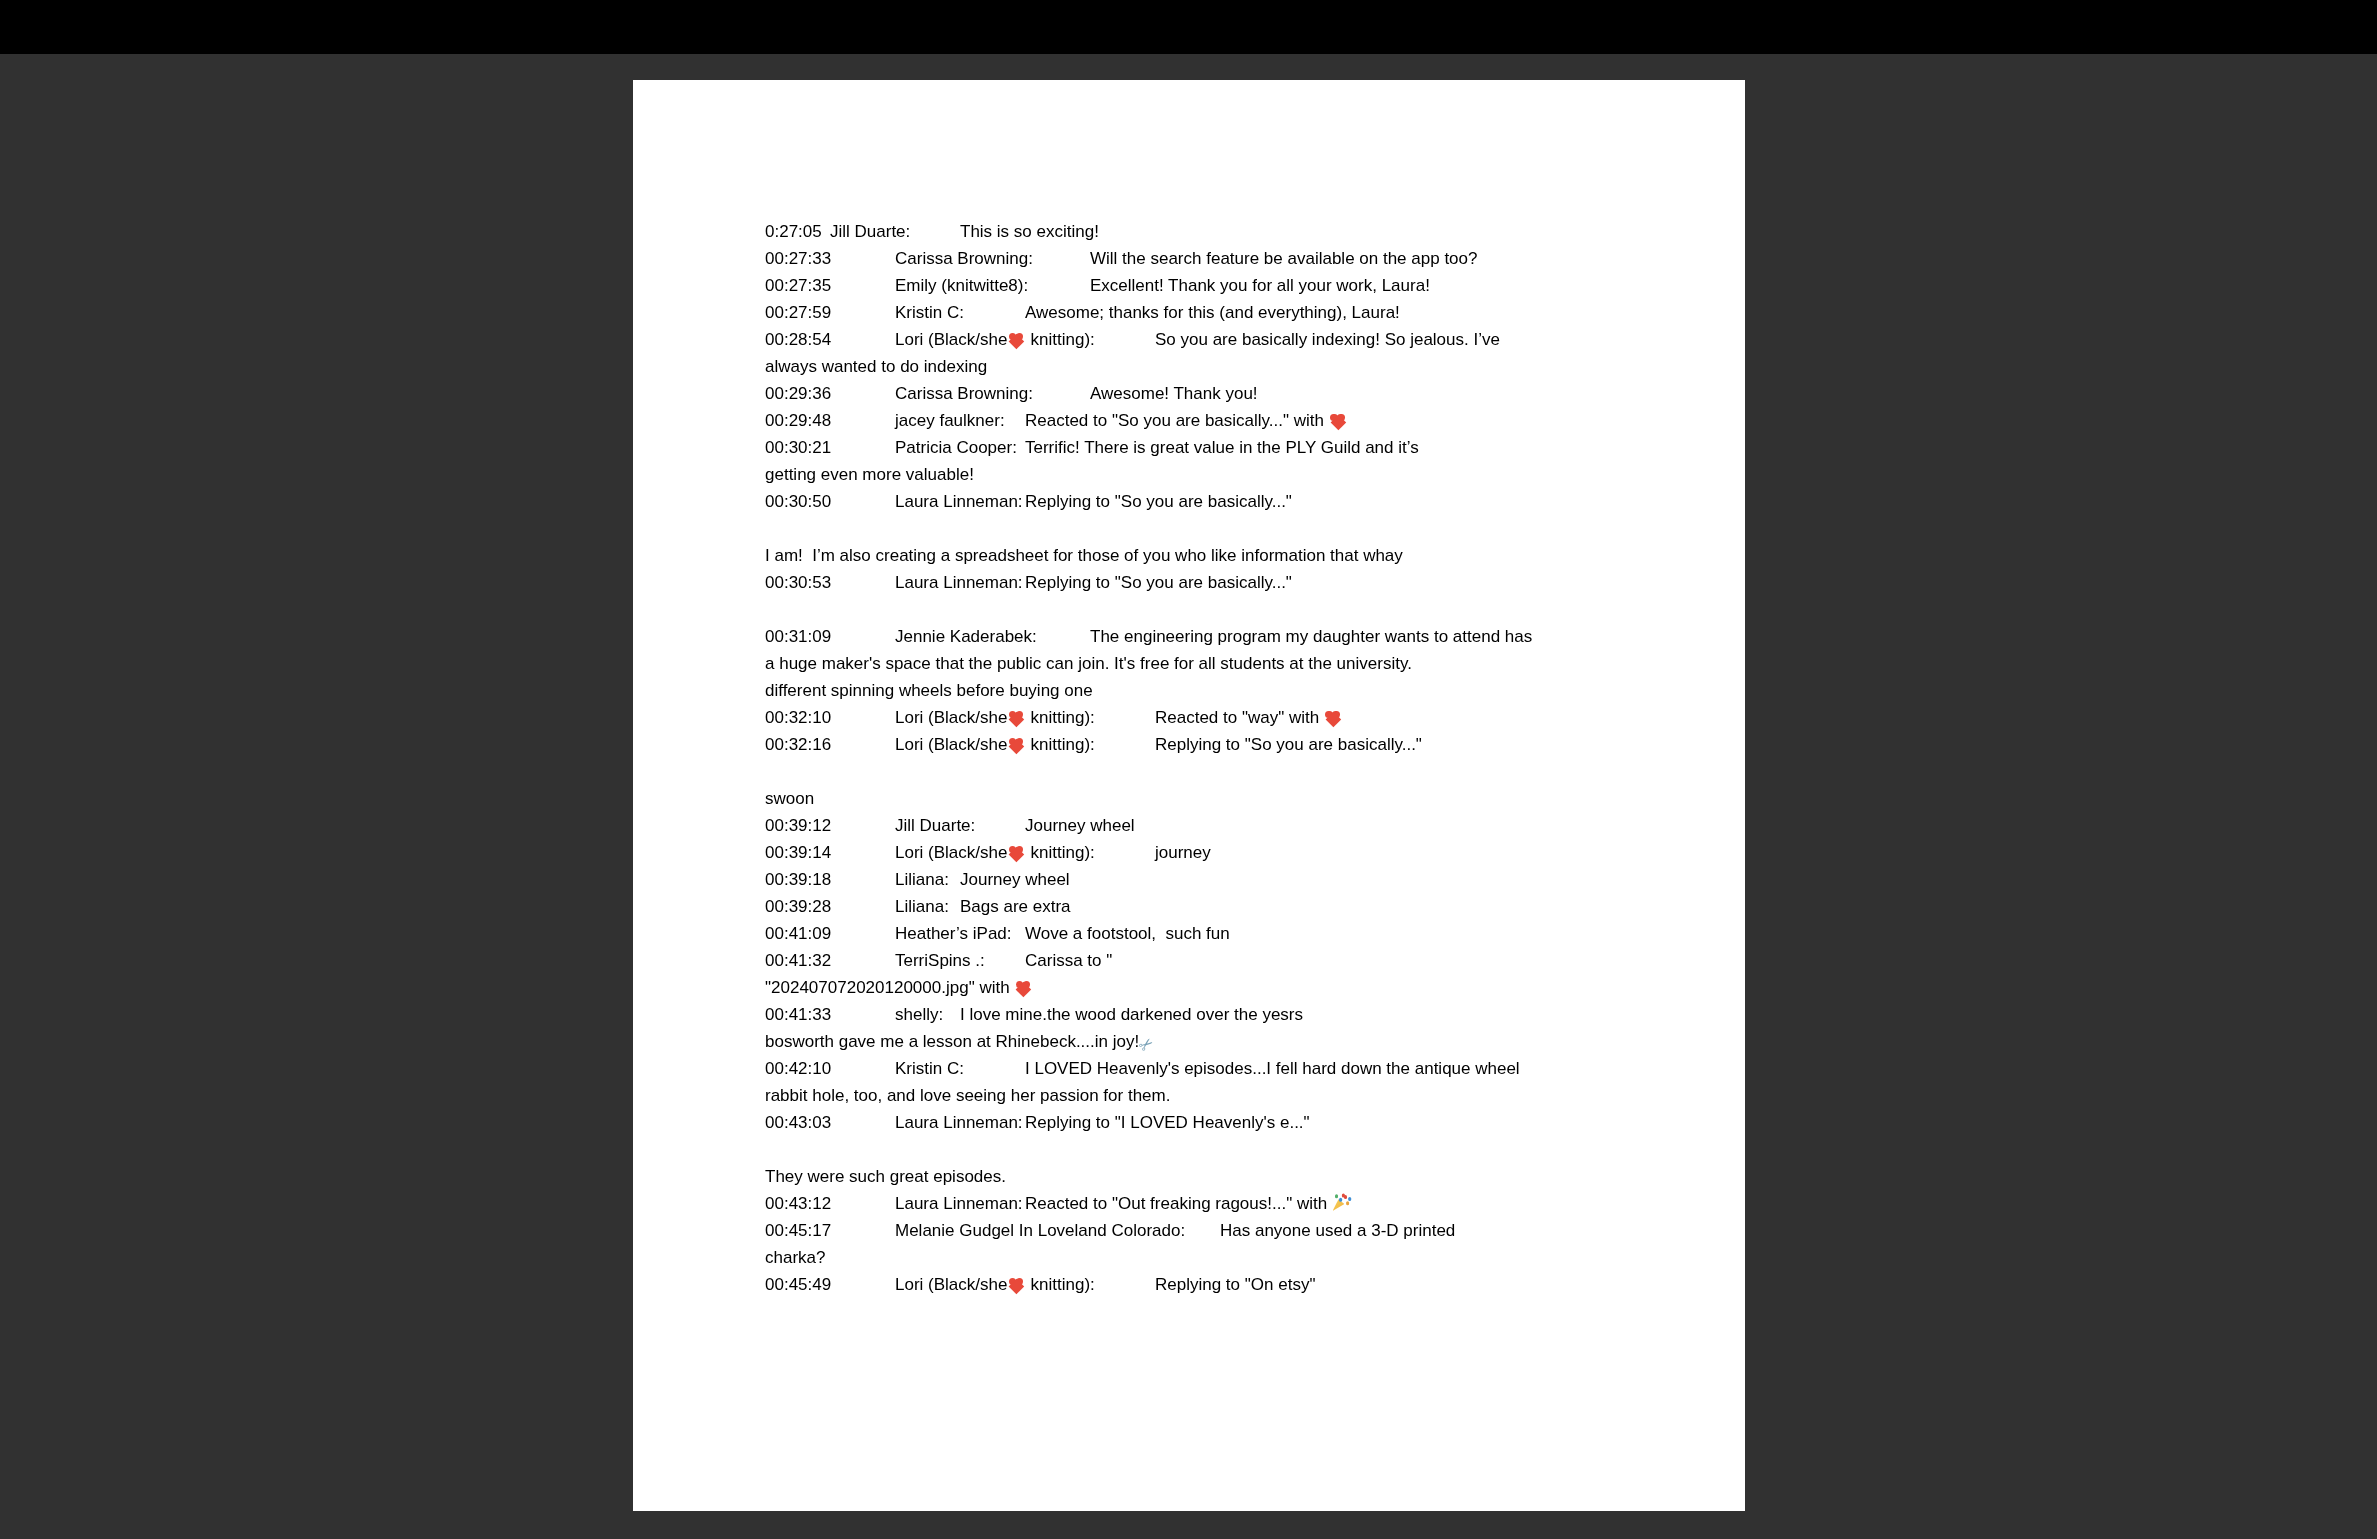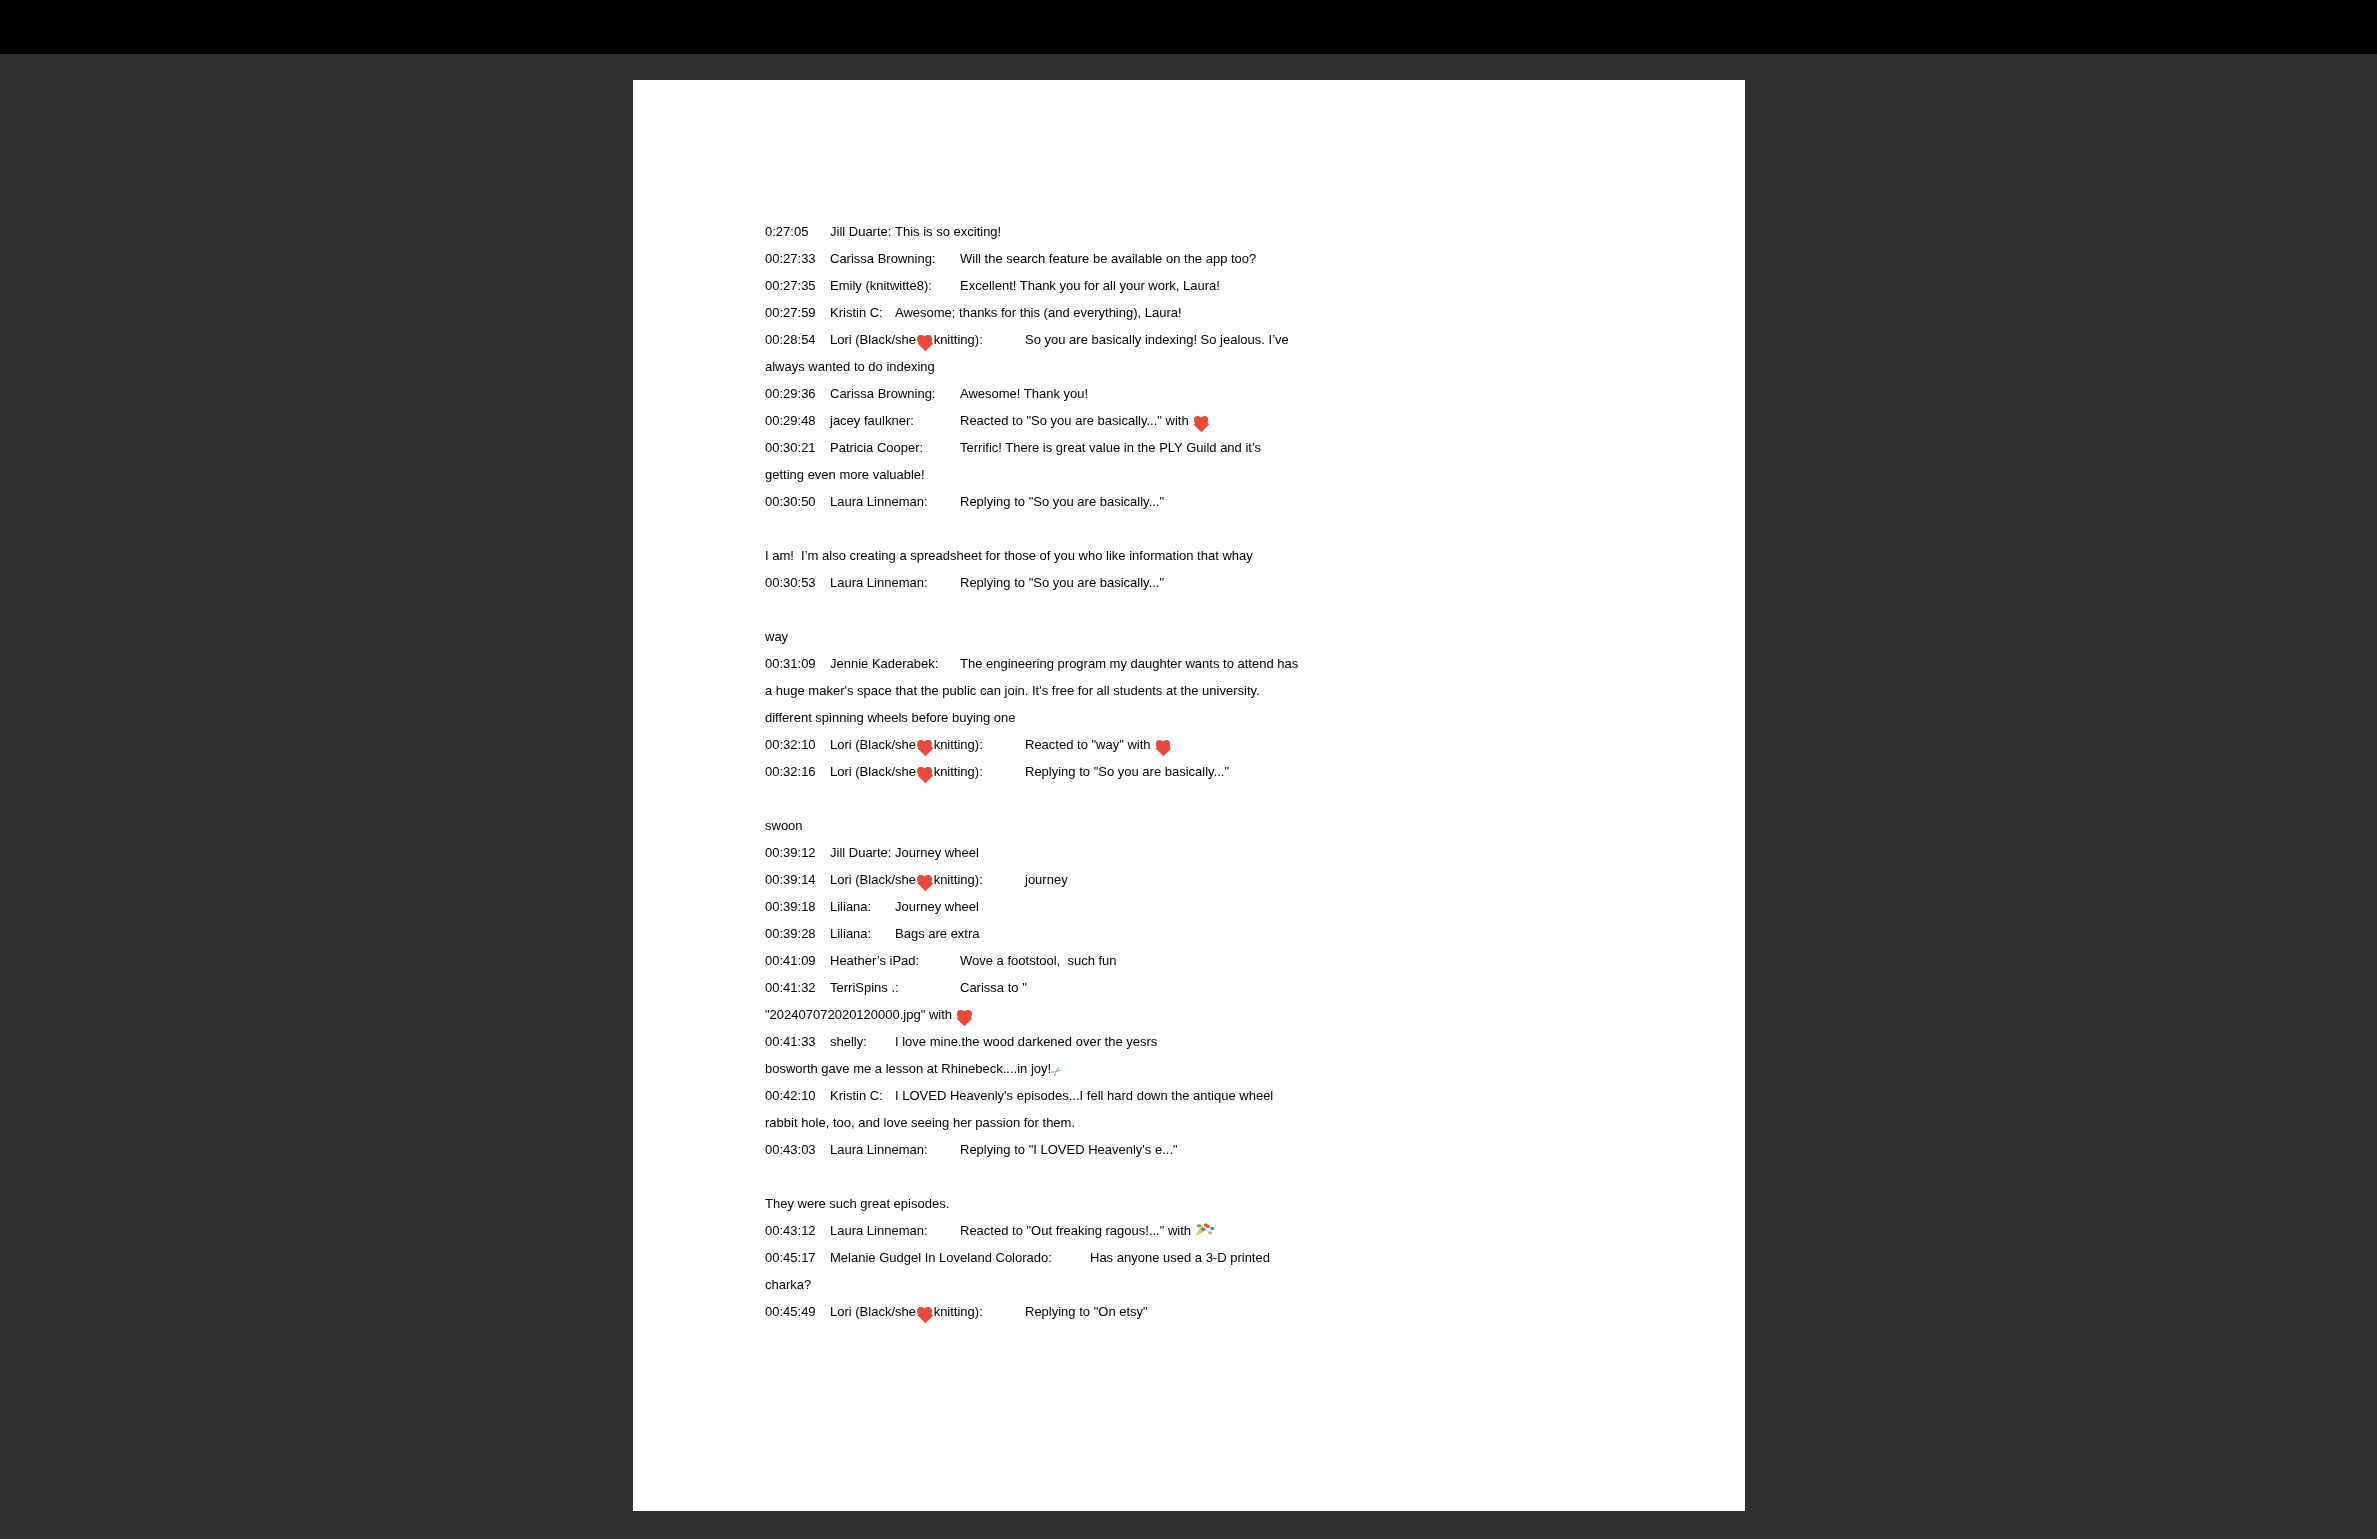--- a/index.html
+++ b/index.html
@@ -7,21 +7,21 @@
     --heart:#e8493a; --scissors:#7ba3b8; --party-cone:#f0b03f; --party-gold:#f7d359;
     --lh:27px;
   }
   *{margin:0;padding:0;box-sizing:border-box;}
   html,body{width:2377px;height:1539px;}
   body{background:var(--screen-bg);position:relative;overflow:hidden;
        font-family:"Liberation Sans",sans-serif;}
   .topbar{position:absolute;left:0;top:0;width:2377px;height:54px;background:var(--topbar-bg);}
   .paper{position:absolute;left:633px;top:80px;width:1112px;height:1431px;background:var(--paper-bg);}
   .transcript{position:absolute;left:132px;top:138px;width:938px;color:var(--text);
-      font-size:13px;line-height:var(--lh);
+      font-size:17px;line-height:var(--lh);
       tab-size:65px;-moz-tab-size:65px;}
   .line{height:var(--lh);white-space:pre;tab-size:65px;-moz-tab-size:65px;}
   
   .em{position:relative;display:inline-block;width:1.08em;height:1em;
       vertical-align:-0.12em;font-family:"DejaVu Sans",sans-serif;}
   .em.heart::before{content:"";position:absolute;left:1.4px;top:2.8px;width:7.6px;height:7.6px;
       border-radius:50%;background:var(--heart);box-shadow:7px 0 0 var(--heart);}
   .em.heart::after{content:"";position:absolute;left:3.8px;top:5.6px;width:10.8px;height:10.8px;
       background:var(--heart);transform:rotate(45deg);}
   .em.scissors{color:var(--scissors);transform:rotate(-38deg);font-size:1em;line-height:1;}
@@ -48,21 +48,20 @@
       <div class="line">always wanted to do indexing</div>
       <div class="line">00:29:36	Carissa Browning:	Awesome! Thank you!</div>
       <div class="line">00:29:48	jacey faulkner:	Reacted to "So you are basically..." with <span class="em heart"></span></div>
       <div class="line">00:30:21	Patricia Cooper:	Terrific! There is great value in the PLY Guild and it’s</div>
       <div class="line">getting even more valuable!</div>
       <div class="line">00:30:50	Laura Linneman:	Replying to "So you are basically..."</div>
       <div class="line"></div>
       <div class="line">I am!  I’m also creating a spreadsheet for those of you who like information that whay</div>
       <div class="line">00:30:53	Laura Linneman:	Replying to "So you are basically..."</div>
       <div class="line"></div>
-      <div class="line">way</div>
       <div class="line">00:31:09	Jennie Kaderabek:	The engineering program my daughter wants to attend has</div>
       <div class="line">a huge maker's space that the public can join. It's free for all students at the university.</div>
       <div class="line">different spinning wheels before buying one</div>
       <div class="line">00:32:10	Lori (Black/she<span class="em heart"></span> knitting):	Reacted to "way" with <span class="em heart"></span></div>
       <div class="line">00:32:16	Lori (Black/she<span class="em heart"></span> knitting):	Replying to "So you are basically..."</div>
       <div class="line"></div>
       <div class="line">swoon</div>
       <div class="line">00:39:12	Jill Duarte:	Journey wheel</div>
       <div class="line">00:39:14	Lori (Black/she<span class="em heart"></span> knitting):	journey</div>
       <div class="line">00:39:18	Liliana:	Journey wheel</div>

